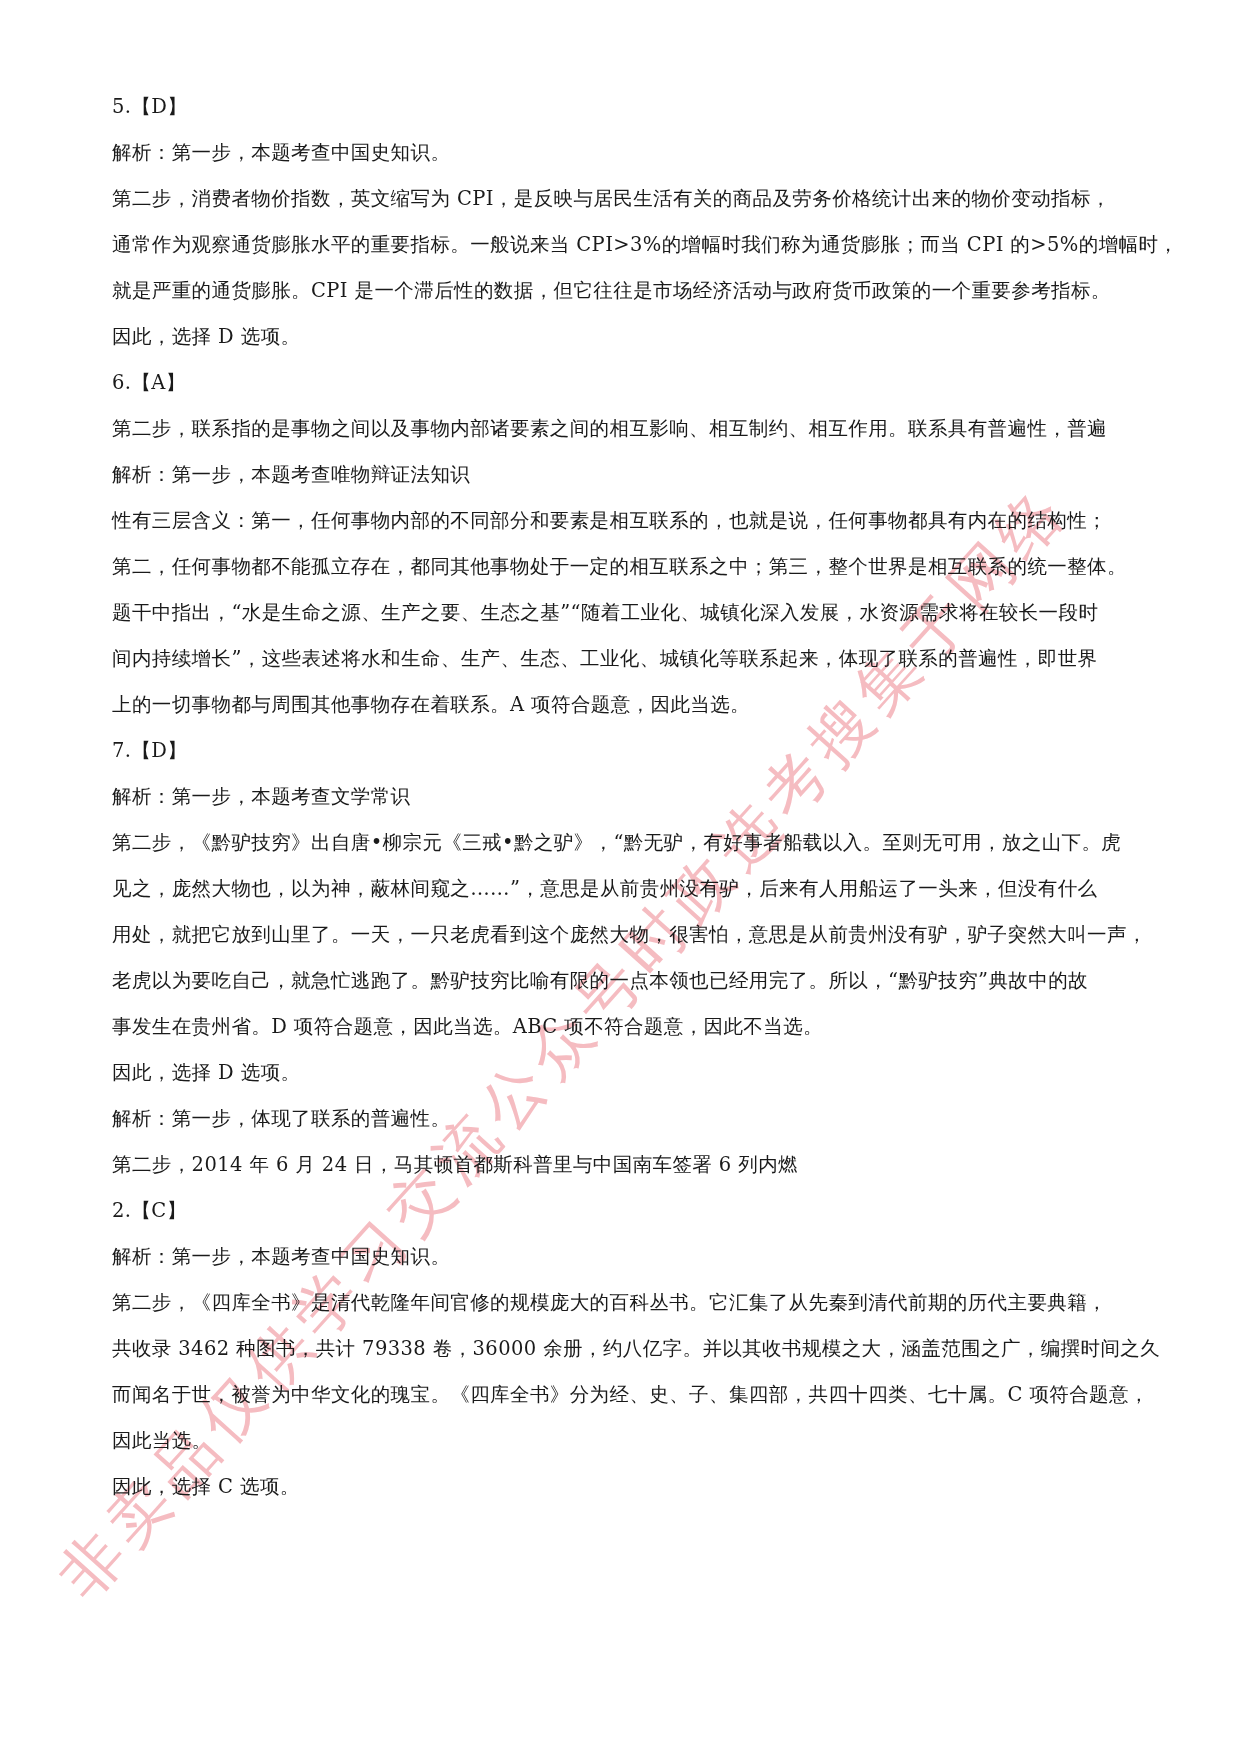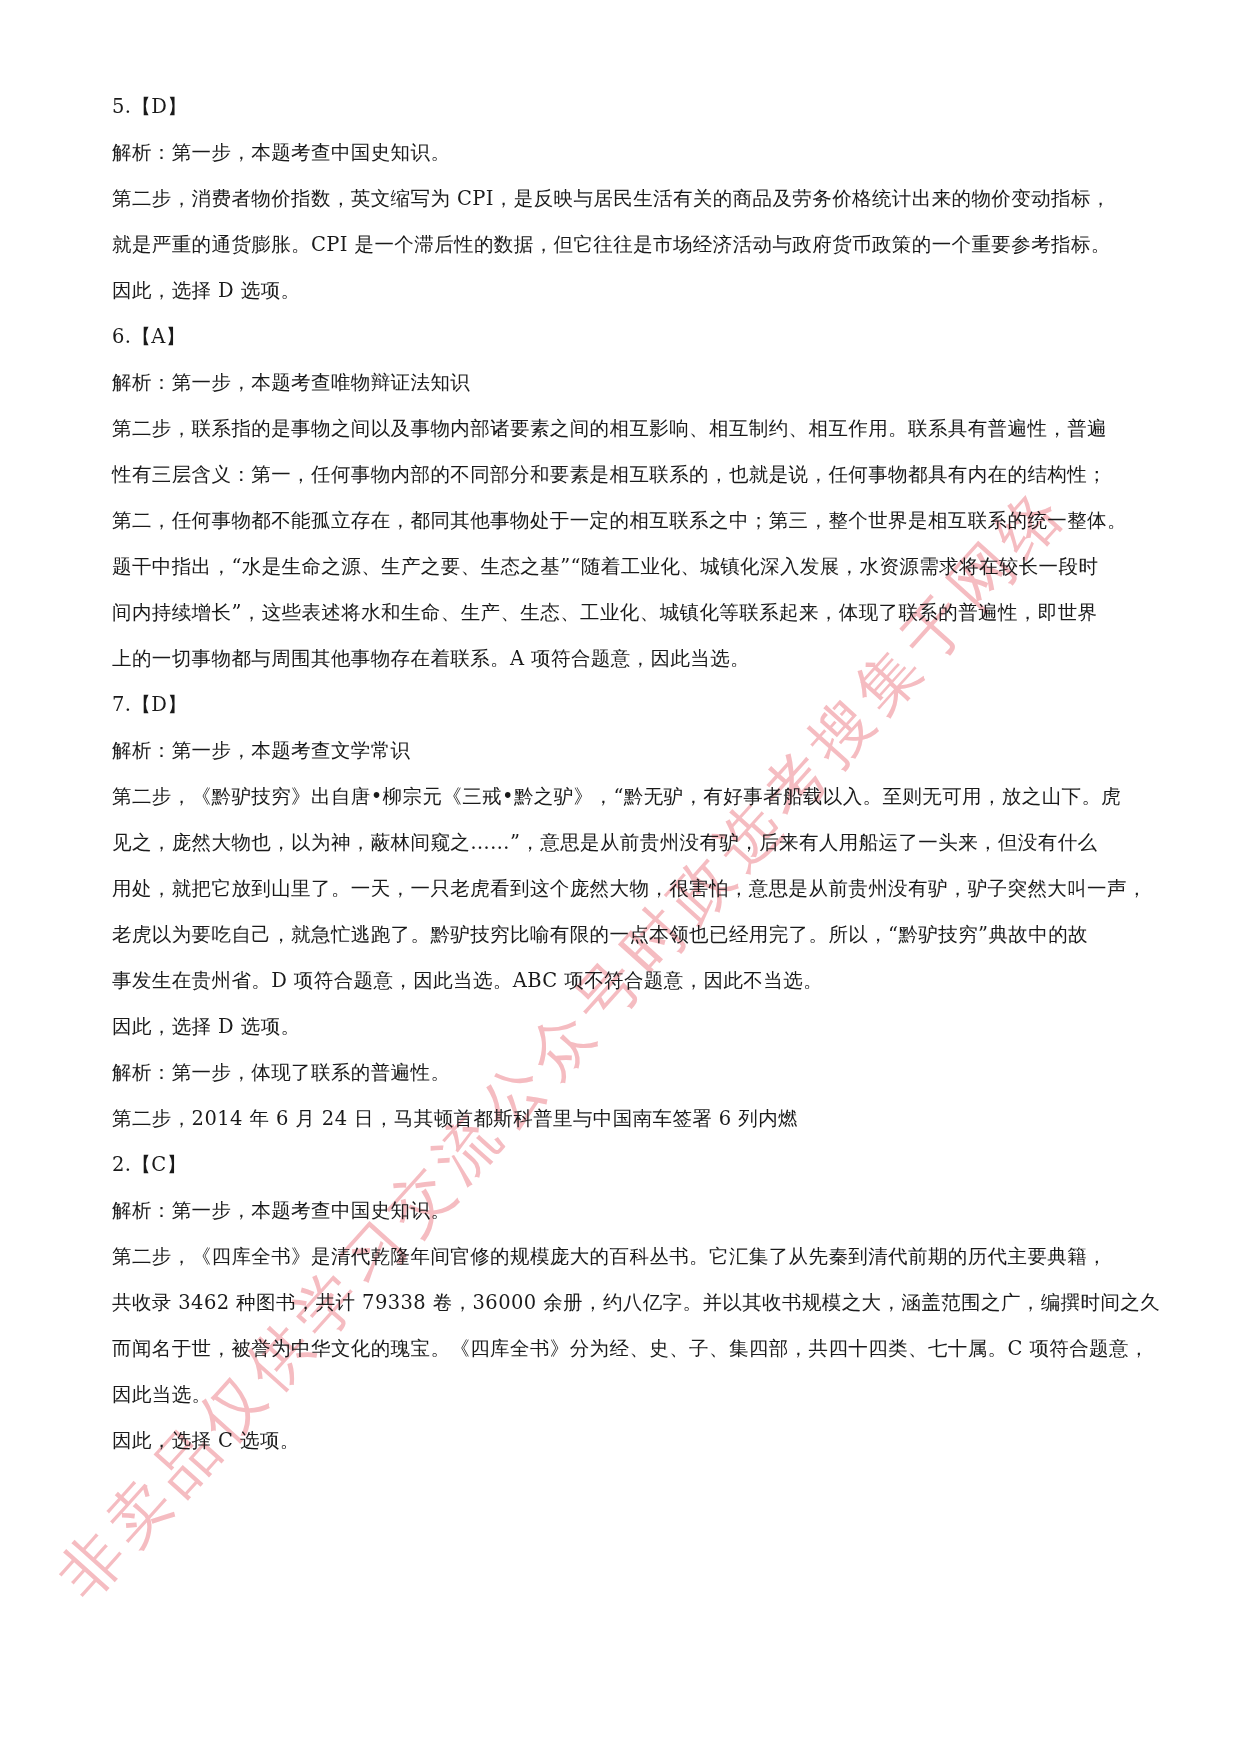--- a/index.html
+++ b/index.html
@@ -24,28 +24,29 @@
 <body>
 
 <div class="watermark">非卖品仅供学习交流公众号时政选考搜集于网络</div>
 
 <div class="page">
 
   <section>
     <div class="line qhead">5.【D】</div>
     <div class="line">解析：第一步，本题考查中国史知识。</div>
     <div class="line">第二步，消费者物价指数，英文缩写为 CPI，是反映与居民生活有关的商品及劳务价格统计出来的物价变动指标，</div>
+    <div class="line">通常作为观察通货膨胀水平的重要指标。一般说来当 CPI&gt;3%的增幅时我们称为通货膨胀；而当 CPI 的&gt;5%的增幅时，</div>
     <div class="line">就是严重的通货膨胀。CPI 是一个滞后性的数据，但它往往是市场经济活动与政府货币政策的一个重要参考指标。</div>
     <div class="line">因此，选择 D 选项。</div>
   </section>
 
   <section>
     <div class="line qhead">6.【A】</div>
+    <div class="line">第二步，联系指的是事物之间以及事物内部诸要素之间的相互影响、相互制约、相互作用。联系具有普遍性，普遍</div>
     <div class="line">解析：第一步，本题考查唯物辩证法知识</div>
-    <div class="line">第二步，联系指的是事物之间以及事物内部诸要素之间的相互影响、相互制约、相互作用。联系具有普遍性，普遍</div>
     <div class="line">性有三层含义：第一，任何事物内部的不同部分和要素是相互联系的，也就是说，任何事物都具有内在的结构性；</div>
     <div class="line">第二，任何事物都不能孤立存在，都同其他事物处于一定的相互联系之中；第三，整个世界是相互联系的统一整体。</div>
     <div class="line">题干中指出，“水是生命之源、生产之要、生态之基”“随着工业化、城镇化深入发展，水资源需求将在较长一段时</div>
     <div class="line">间内持续增长”，这些表述将水和生命、生产、生态、工业化、城镇化等联系起来，体现了联系的普遍性，即世界</div>
     <div class="line">上的一切事物都与周围其他事物存在着联系。A 项符合题意，因此当选。</div>
   </section>
 
   <section>
     <div class="line qhead">7.【D】</div>
     <div class="line">解析：第一步，本题考查文学常识</div>

